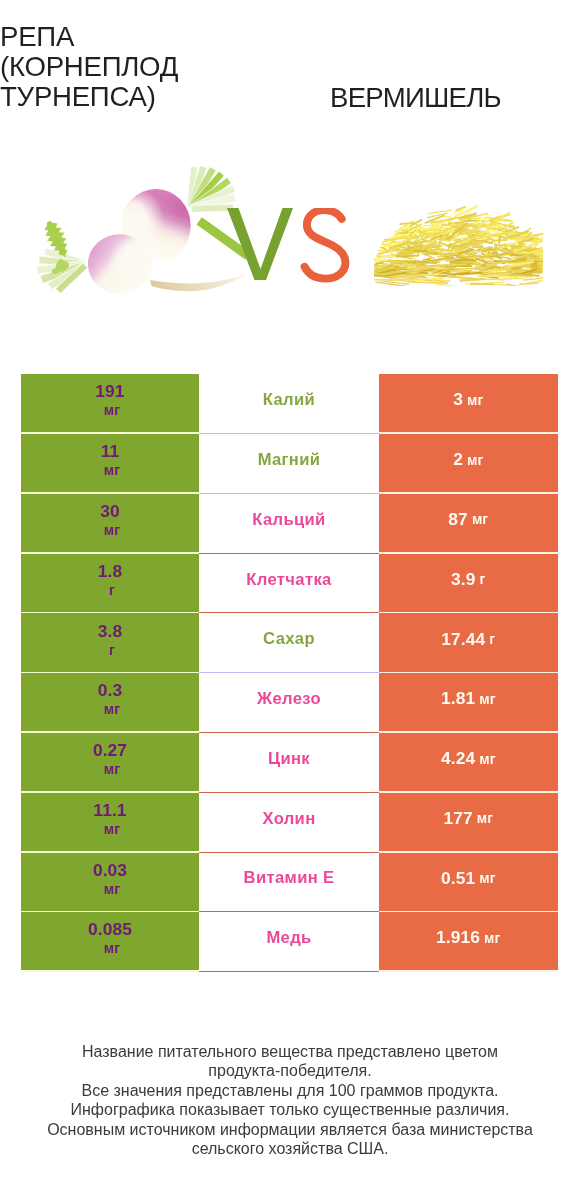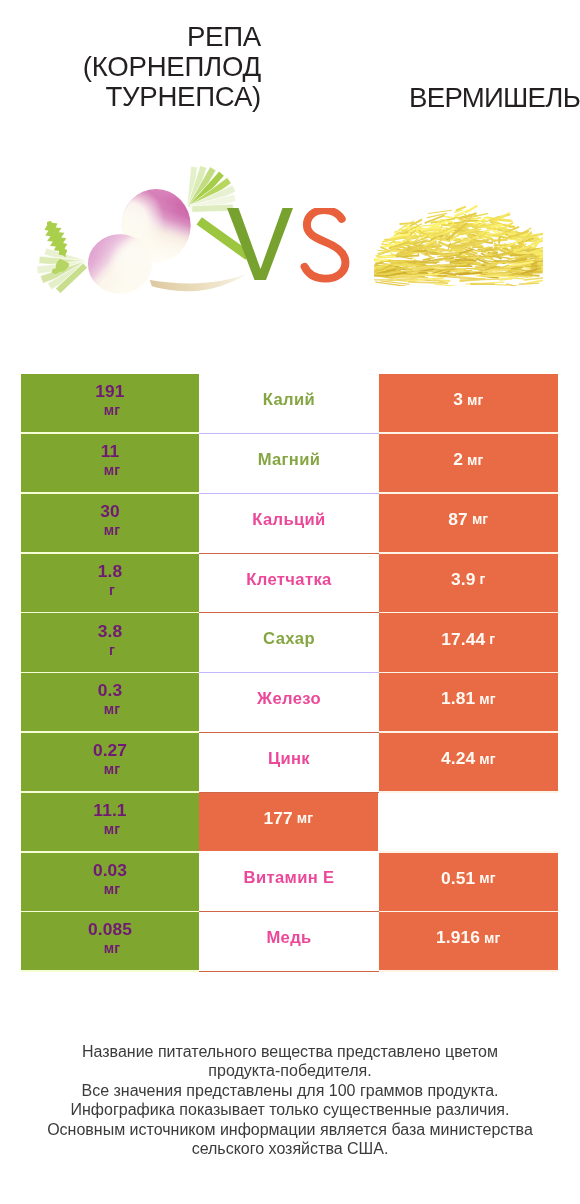--- a/index.html
+++ b/index.html
@@ -3,21 +3,21 @@
 <meta charset="utf-8">
 <title>infographic</title>
 <style>
   html,body{margin:0;padding:0;}
   body{width:580px;height:1204px;background:#ffffff;
        font-family:"Liberation Sans",sans-serif;-webkit-font-smoothing:antialiased;}
   #page{position:relative;width:580px;height:1204px;overflow:hidden;}
 
   
   .title{position:absolute;color:#231f20;font-size:27.6px;line-height:30px;
-         font-weight:400;text-align:right;letter-spacing:-0.25px;}
+         font-weight:400;text-align:left;letter-spacing:-0.25px;}
   #title-left{left:0;top:21.5px;width:261px;}
   #title-right{left:330px;top:82.5px;width:250px;letter-spacing:-0.75px;}
 
   
   #hero{position:absolute;left:0;top:145px;width:580px;height:215px;}
   #img-turnip{position:absolute;left:24.4px;top:20.6px;width:229px;height:147px;}
   #vs{position:absolute;left:225px;top:63px;width:130px;height:80px;}
   #img-pasta{position:absolute;left:373.7px;top:41.5px;width:170px;height:115px;}
 
   
@@ -931,20 +931,23 @@
           <span class="unit">мг</span>
         </div>
       </div>
       <div class="row">
         <div class="gapL"></div>
         <div class="gapR"></div>
         <div class="cell left">
           <span class="val">11.1</span>
           <span class="unit">мг</span>
         </div>
+        <div class="cell mid orange">
+          <span class="nm orange">Холин</span>
+        </div>
         <div class="cell right">
           <span class="val">177</span>
           <span class="unit">мг</span>
         </div>
       </div>
       <div class="row">
         <div class="gapL"></div>
         <div class="gapR"></div>
         <div class="cell left">
           <span class="val">0.03</span>

